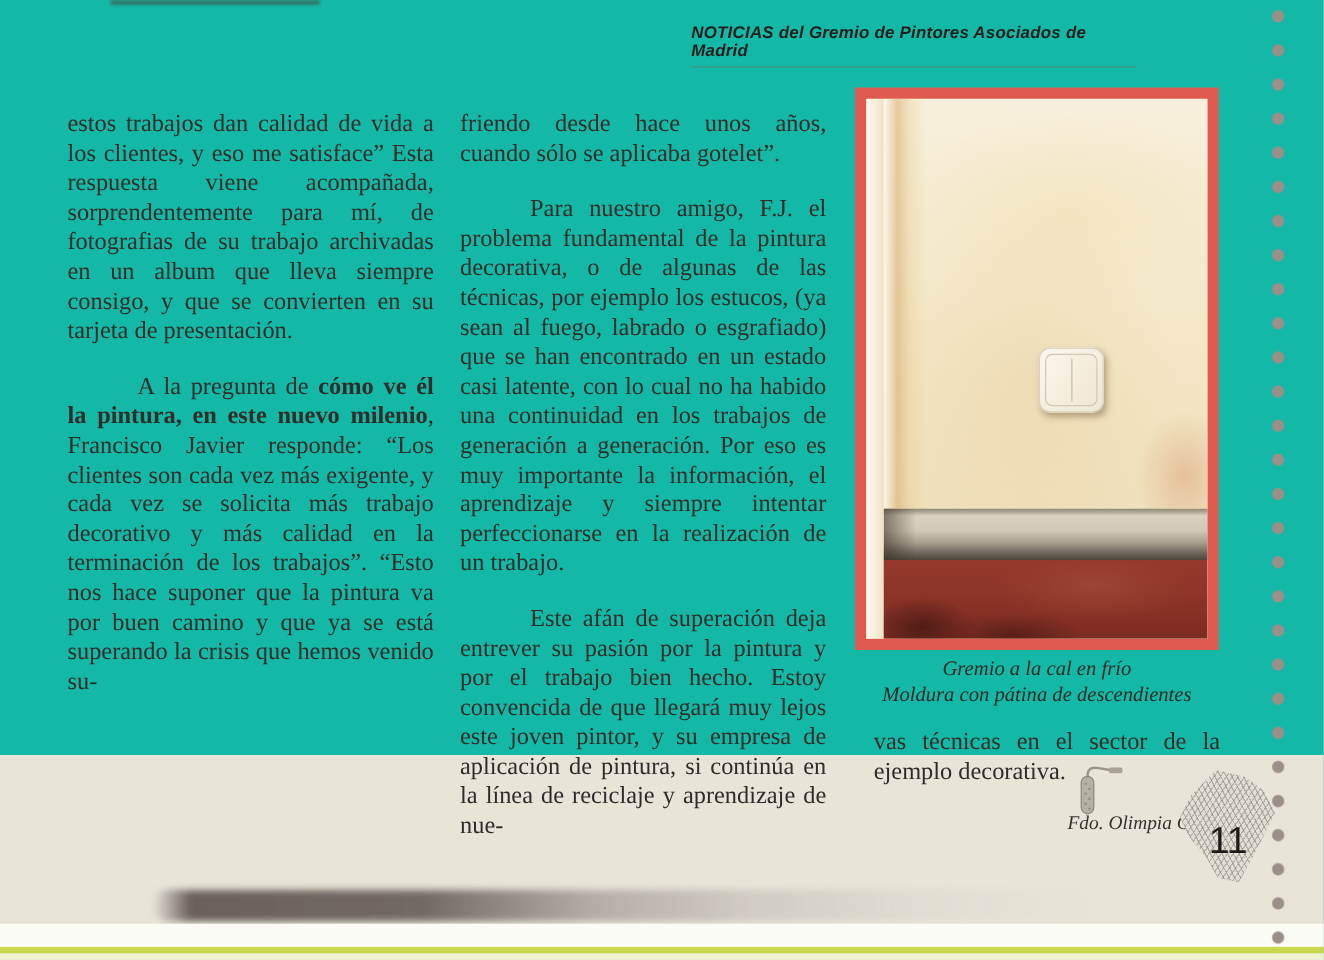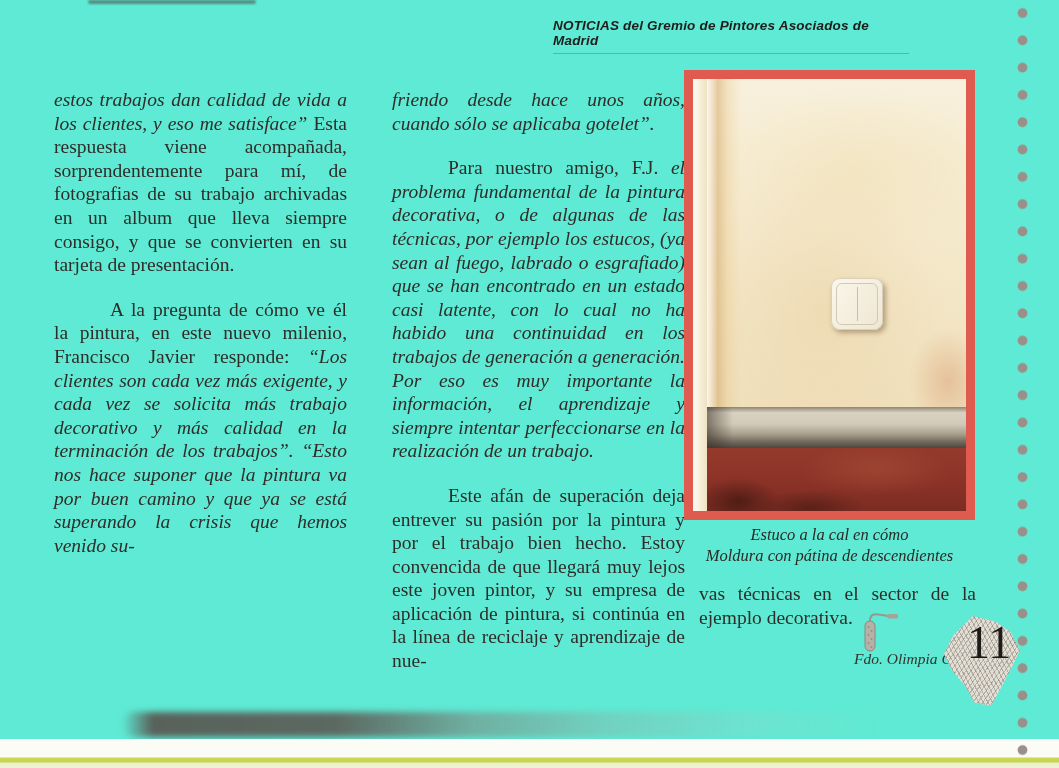--- a/index.html
+++ b/index.html
@@ -1,43 +1,43 @@
 <!DOCTYPE html>
 <html><head>
 <meta charset="utf-8">
 <style>
   html,body{margin:0;padding:0;}
   body{width:1059px;height:768px;overflow:hidden;background:#e8e4d8;}
   .paper{
-    position:relative;width:1059px;height:768px;
-    background:#5eead4;
+    position:relative;width:1059px;height:604px;
+    background:#14b8a6;
     font-family:"Liberation Serif", serif;
     color:#2f2d29;
   }
   
   .header{
     position:absolute;left:553px;top:18px;width:356px;
     font-family:"Liberation Sans", sans-serif;
     font-size:13.5px;font-weight:bold;font-style:italic;
     color:#1e1d1b;letter-spacing:.2px;text-align:left;
     padding-bottom:5px;border-bottom:1px solid rgba(120,113,102,.5);
   }
   .top-smudge{
     position:absolute;left:88px;top:0;width:168px;height:4px;
     background:rgba(76,67,58,.55);filter:blur(1.2px);border-radius:2px;
   }
   
   .col{position:absolute;font-size:19.5px;line-height:23.6px;text-align:justify;}
   .col1{left:54px;top:88px;width:293px;}
-  .col2{left:392px;top:88px;width:293px;}
+  .col2{left:368px;top:88px;width:293px;}
   .col3{left:699px;top:582px;width:277px;}
   .col p{margin:0 0 21px 0;}
   .col p.indent{text-indent:56px;}
-  .col .i{font-style:italic;}
-  .col .b{font-weight:normal;}
+  .col .i{}
+  .col .b{font-weight:bold;}
   
   .photo{
     position:absolute;left:684px;top:70px;width:291px;height:450px;
     margin:0;box-sizing:border-box;padding:9px;
     background:#df5a4f;
   }
   .photo-inner{position:relative;width:100%;height:100%;overflow:hidden;background:#f4e8cb;}
   .left-strip{
     position:absolute;left:0;top:0;bottom:0;width:14px;
     background:linear-gradient(to right,#fdfaf2 0%,#f6eed8 55%,#efe2c2 100%);
@@ -101,22 +101,22 @@
   
   .blob{
     position:absolute;left:944px;top:616px;width:76px;height:90px;
     background-color:#e2ded4;
     background-image:
       repeating-linear-gradient(62deg, rgba(118,112,104,.42) 0 1px, transparent 1px 4px),
       repeating-linear-gradient(-55deg, rgba(118,112,104,.38) 0 1px, transparent 1px 4px);
     clip-path:polygon(38% 0%,68% 6%,88% 18%,100% 38%,92% 52%,80% 72%,62% 100%,40% 96%,28% 78%,10% 60%,0% 42%,12% 22%);
   }
   .pagenum{
-    position:absolute;left:967px;top:620px;
-    font-size:46px;line-height:1;color:#1d1b18;font-family:Liberation Serif, serif;
+    position:absolute;left:967px;top:658px;
+    font-size:30px;line-height:1;color:#1d1b18;font-family:Liberation Sans, sans-serif;
   }
   
   .shadow-bar{
     position:absolute;left:122px;top:712px;width:765px;height:25px;
     border-radius:12px;filter:blur(3px);
     background:linear-gradient(to right,
       rgba(88,78,73,0) 0%, rgba(88,78,73,.88) 4%, rgba(92,83,78,.85) 28%,
       rgba(128,119,113,.5) 46%, rgba(160,152,146,.3) 63%,
       rgba(192,185,179,.16) 80%, rgba(214,208,202,.06) 93%, rgba(214,208,202,0) 100%);
   }
@@ -165,21 +165,21 @@
             <div class="switch-plate"></div>
           </div>
         </div>
         <div class="molding"></div>
         <div class="wainscot"></div>
       </div>
     </div>
   </figure>
 
   <div class="caption">
-    <div>Estuco a la cal en cómo</div>
+    <div>Gremio a la cal en frío</div>
     <div>Moldura con pátina de descendientes</div>
   </div>
 
   <div class="col col3">
       <p><span>vas técnicas en el sector de la ejemplo decorativa.</span></p>
     </div>
 
   <svg class="roller" width="48" height="46" viewBox="0 0 48 46" aria-hidden="true">
     <rect x="14" y="11" width="10" height="30" rx="5" fill="#b6b0a6" stroke="#8d877d" stroke-width="1"></rect>
     <circle cx="17.5" cy="17" r="1" fill="#948e84"></circle>

